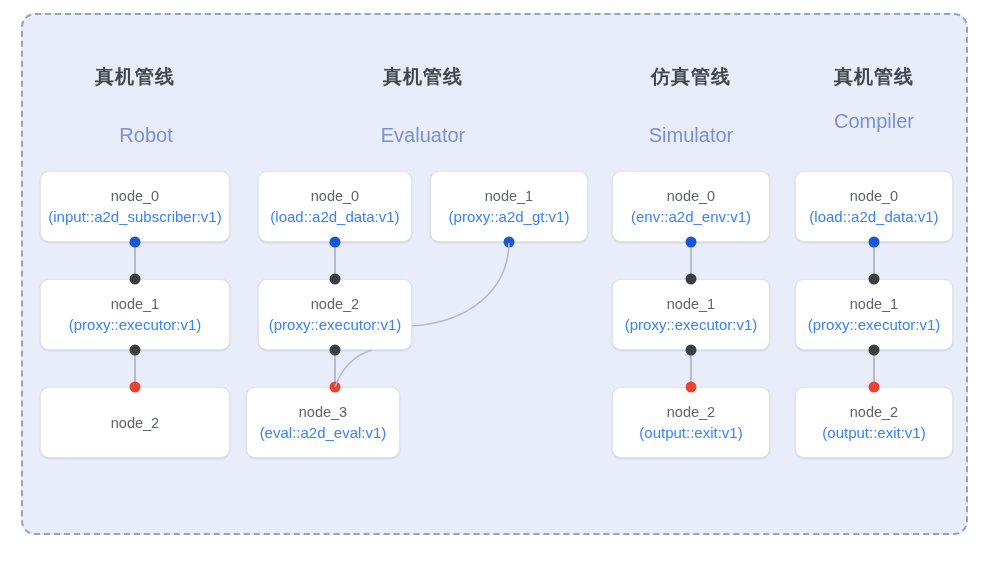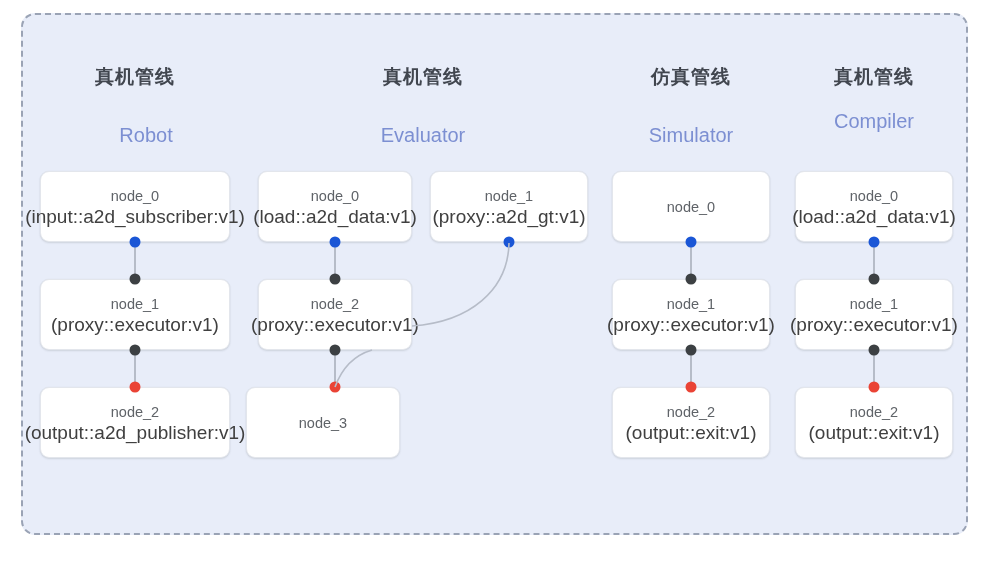--- a/index.html
+++ b/index.html
@@ -53,23 +53,23 @@
     align-items: center;
     justify-content: center;
     color: #5b5f66;
   }
   .node .n-name {
     font-size: 14.5px;
     line-height: 20px;
     color: #5f6368;
   }
   .node .n-type {
-    font-size: 19px;
+    font-size: 15px;
     line-height: 21px;
-    color: #404040;
+    color: #3b82f6;
   }
   .dot {
     position: absolute;
     width: 11px; height: 11px;
     border-radius: 50%;
     transform: translate(-50%, -50%);
   }
   .dot.blue  { background: #1a56d6; }
   .dot.dark  { background: #3c4043; }
   .dot.red   { background: #ea4335; }
@@ -99,21 +99,20 @@
   <div class="node" style="left:40px; top:171px; width:190px; height:71px;">
     <div class="n-name">node_0</div>
     <div class="n-type">(input::a2d_subscriber:v1)</div>
   </div>
   <div class="node" style="left:40px; top:279px; width:190px; height:71px;">
     <div class="n-name">node_1</div>
     <div class="n-type">(proxy::executor:v1)</div>
   </div>
   <div class="node" style="left:40px; top:387px; width:190px; height:71px;">
     <div class="n-name">node_2</div>
-    <div class="n-type">(output::a2d_publisher:v1)</div>
   </div>
   <div class="link" style="left:135px; top:242px; height:37px;"></div>
   <div class="link" style="left:135px; top:350px; height:37px;"></div>
   <div class="dot blue" style="left:135px; top:242px;"></div>
   <div class="dot dark" style="left:135px; top:279px;"></div>
   <div class="dot dark" style="left:135px; top:350px;"></div>
   <div class="dot red" style="left:135px; top:387px;"></div>
 
   <div class="col-title" style="left:258px; top:64px; width:330px;">真机管线</div>
   <div class="col-sub" style="left:258px; top:124px; width:330px;">Evaluator</div>
@@ -125,34 +124,36 @@
   <div class="node" style="left:430px; top:171px; width:158px; height:71px;">
     <div class="n-name">node_1</div>
     <div class="n-type">(proxy::a2d_gt:v1)</div>
   </div>
   <div class="node" style="left:258px; top:279px; width:154px; height:71px;">
     <div class="n-name">node_2</div>
     <div class="n-type">(proxy::executor:v1)</div>
   </div>
   <div class="node" style="left:246px; top:387px; width:154px; height:71px;">
     <div class="n-name">node_3</div>
+    <div class="n-type">(eval::a2d_eval:v1)</div>
   </div>
   <div class="link" style="left:335px; top:242px; height:37px;"></div>
   <div class="link" style="left:335px; top:350px; height:37px;"></div>
   <div class="dot blue" style="left:335px; top:242px;"></div>
   <div class="dot dark" style="left:335px; top:279px;"></div>
   <div class="dot dark" style="left:335px; top:350px;"></div>
   <div class="dot red" style="left:335px; top:387px;"></div>
   <div class="dot blue" style="left:509px; top:242px;"></div>
 
   <div class="col-title" style="left:612px; top:64px; width:158px;">仿真管线</div>
   <div class="col-sub" style="left:612px; top:124px; width:158px;">Simulator</div>
 
   <div class="node" style="left:612px; top:171px; width:158px; height:71px;">
     <div class="n-name">node_0</div>
+    <div class="n-type">(env::a2d_env:v1)</div>
   </div>
   <div class="node" style="left:612px; top:279px; width:158px; height:71px;">
     <div class="n-name">node_1</div>
     <div class="n-type">(proxy::executor:v1)</div>
   </div>
   <div class="node" style="left:612px; top:387px; width:158px; height:71px;">
     <div class="n-name">node_2</div>
     <div class="n-type">(output::exit:v1)</div>
   </div>
   <div class="link" style="left:691px; top:242px; height:37px;"></div>

